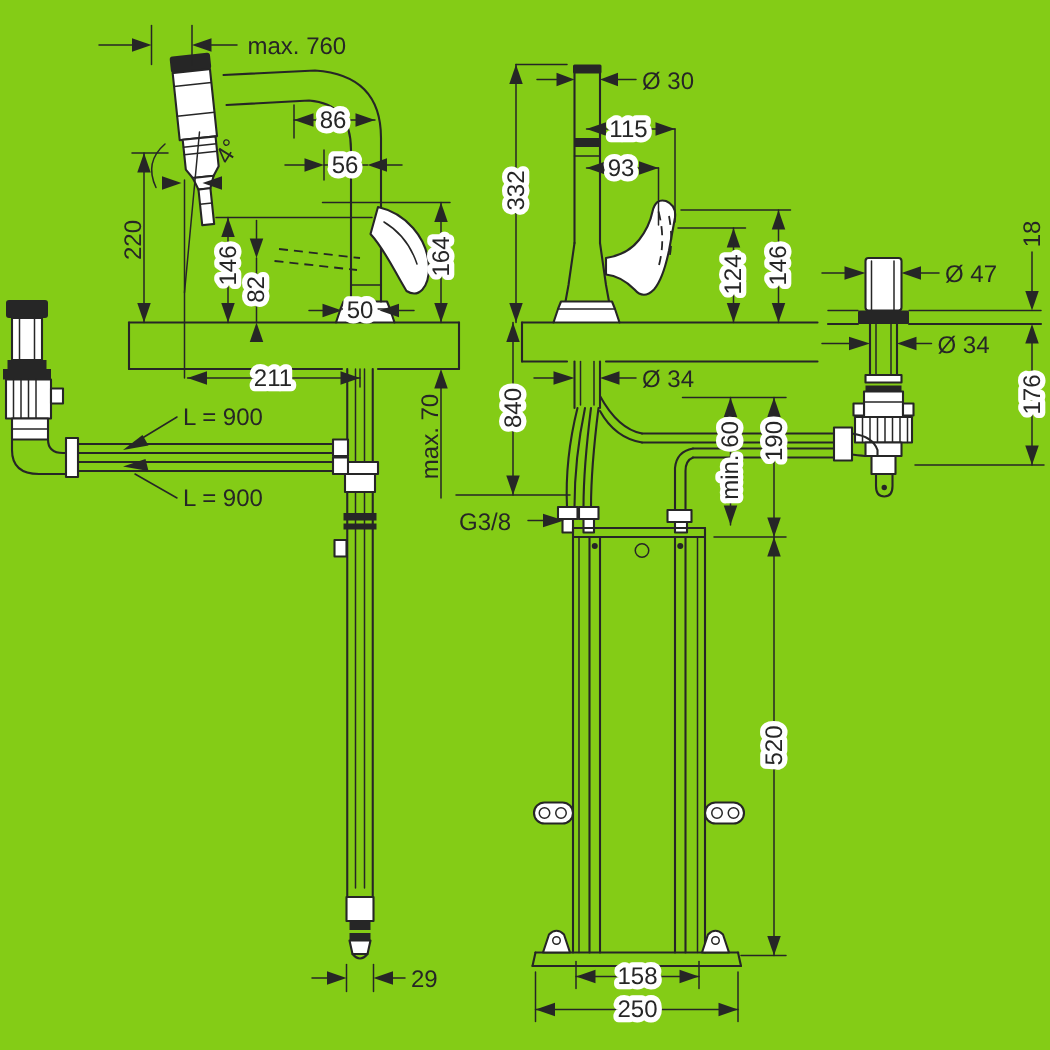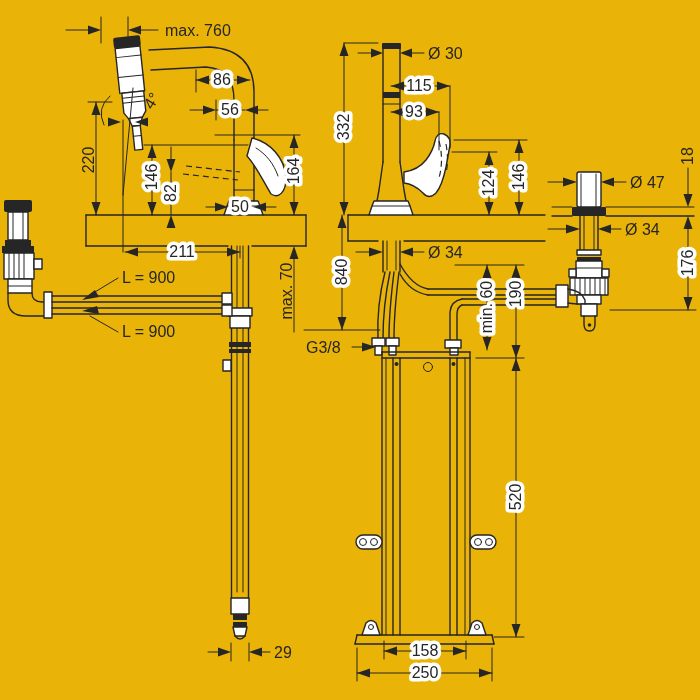--- a/index.html
+++ b/index.html
@@ -1,16 +1,16 @@
 <!DOCTYPE html>
 <html><head>
 <meta charset="utf-8">
 <style>
   html,body{margin:0;padding:0;background:#fff;}
-  .stage{position:relative;width:700px;height:700px;background:#eab308;overflow:hidden;}
+  .stage{position:relative;width:700px;height:700px;background:#84cc16;overflow:hidden;}
   svg{display:block;}
   .s{stroke:#262626;stroke-width:1.4;fill:none;stroke-linecap:round;stroke-linejoin:round}
   .t{stroke:#262626;stroke-width:1;fill:none;stroke-linecap:round}
   .d{stroke:#262626;stroke-width:1.2;fill:none;stroke-dasharray:6 4}
   .f{fill:#262626;stroke:none}
   .w{fill:#ffffff;stroke:#262626;stroke-width:1.4;stroke-linejoin:round}
   text{font-family:"Liberation Sans",sans-serif;font-size:16px;fill:#262626}
   .mk{paint-order:stroke;stroke:#ffffff;stroke-width:7px;stroke-linejoin:round}
   .mid{text-anchor:middle}
 </style>

